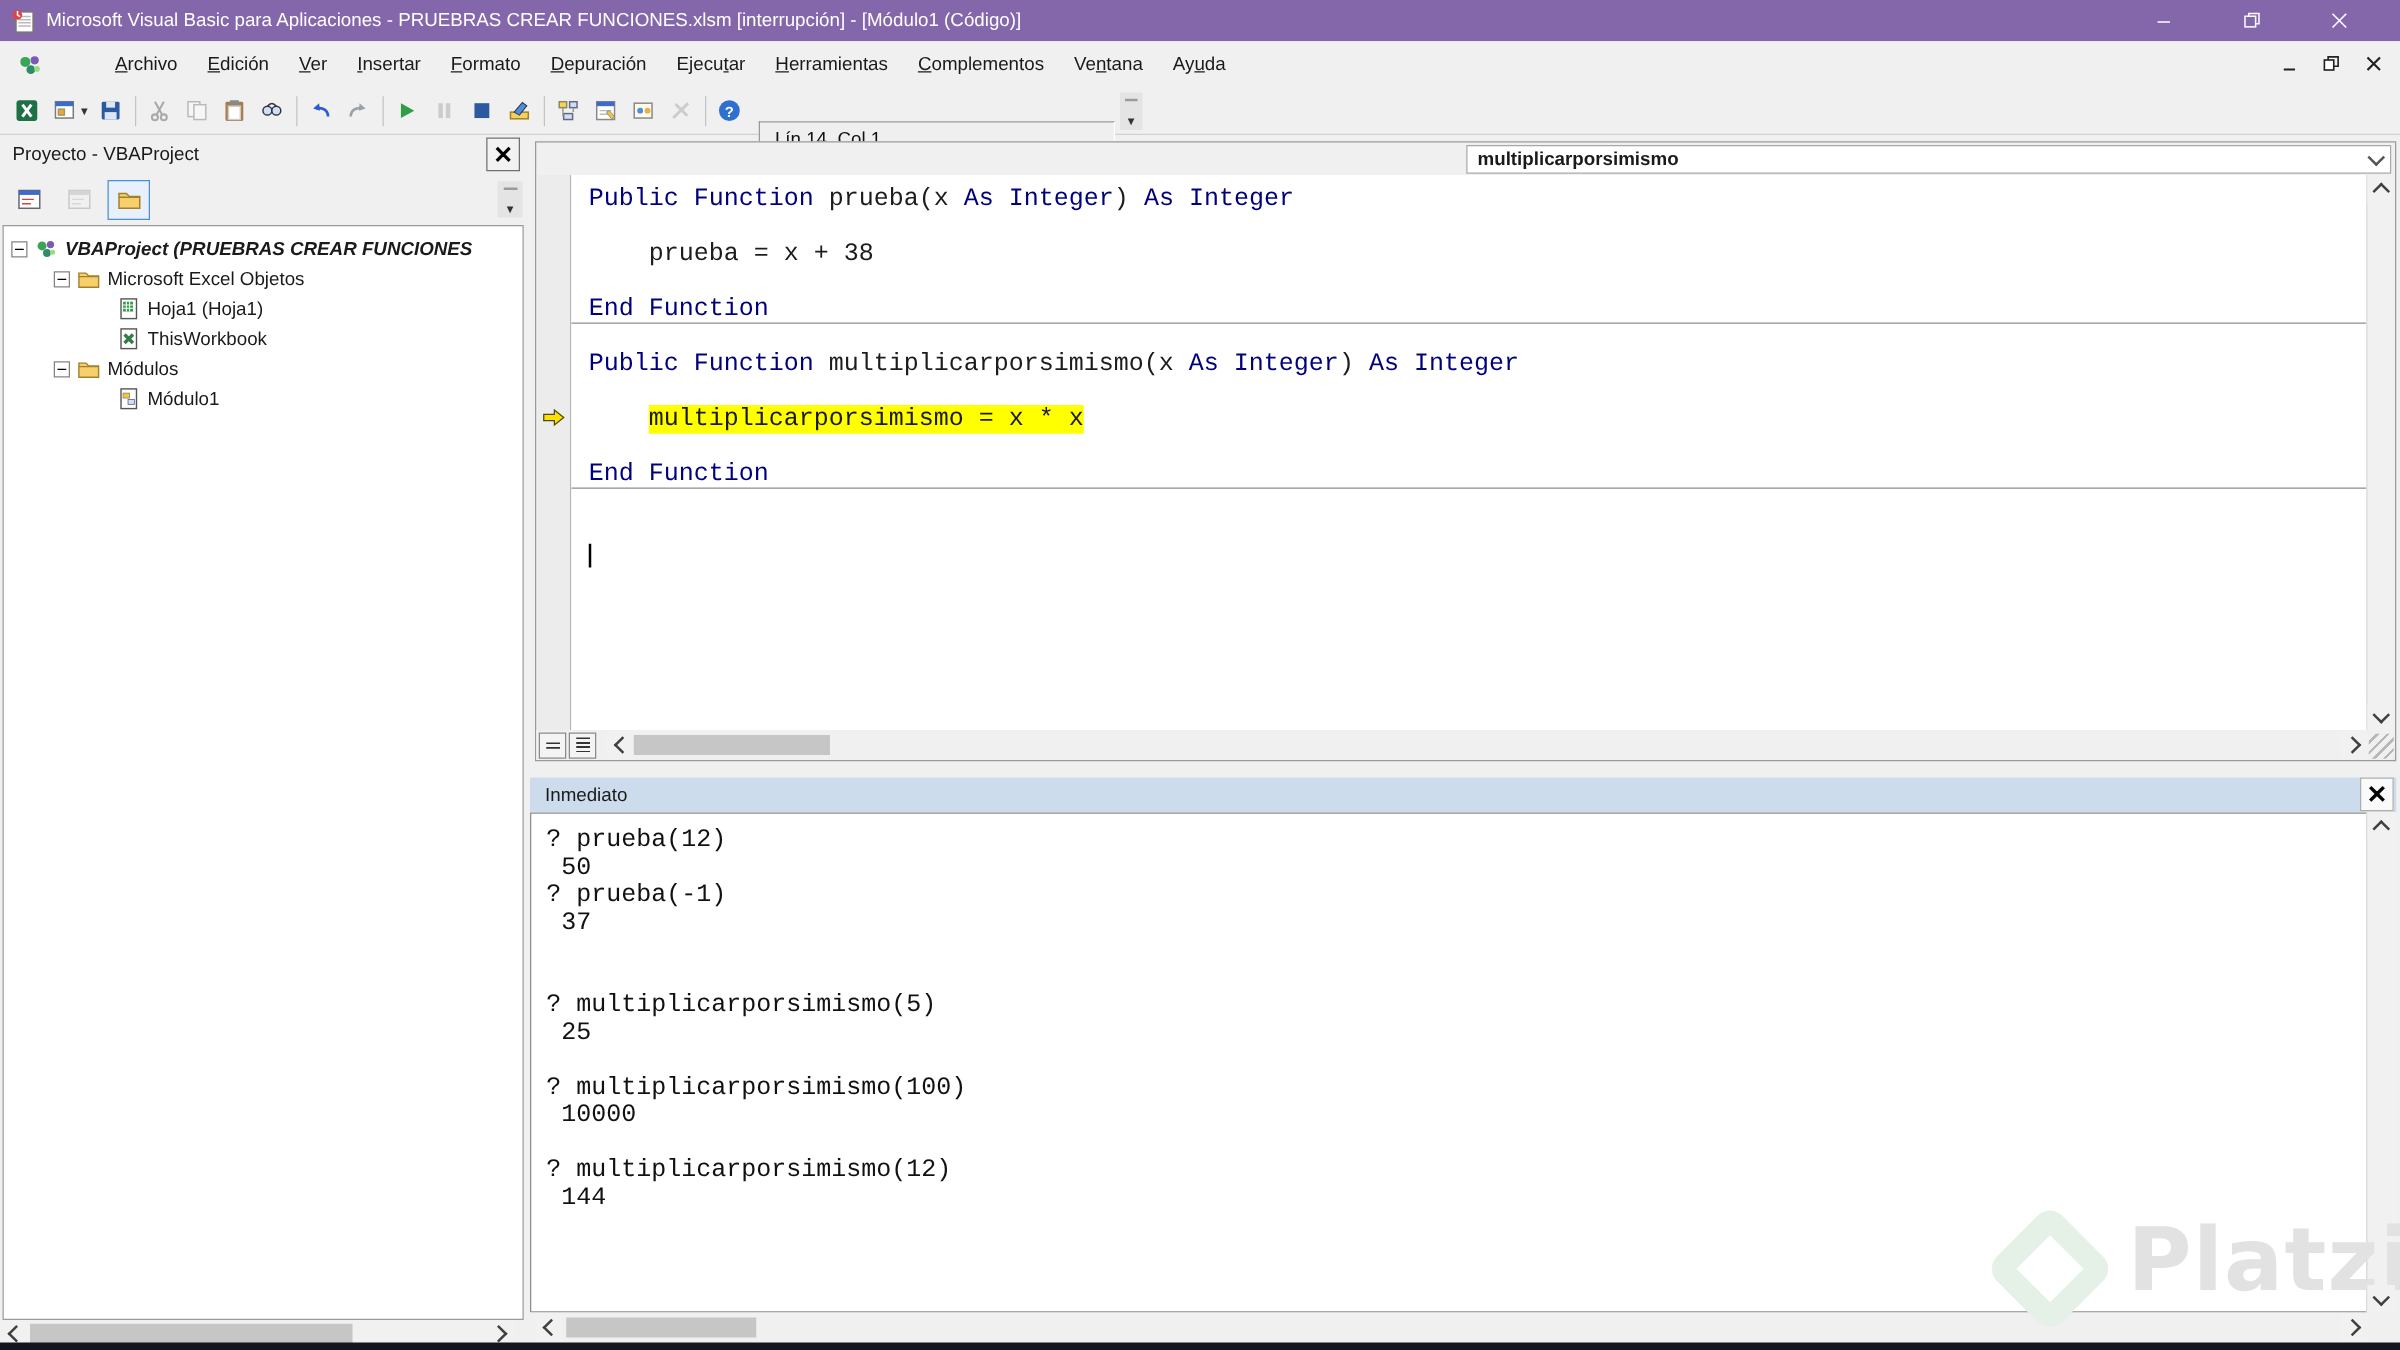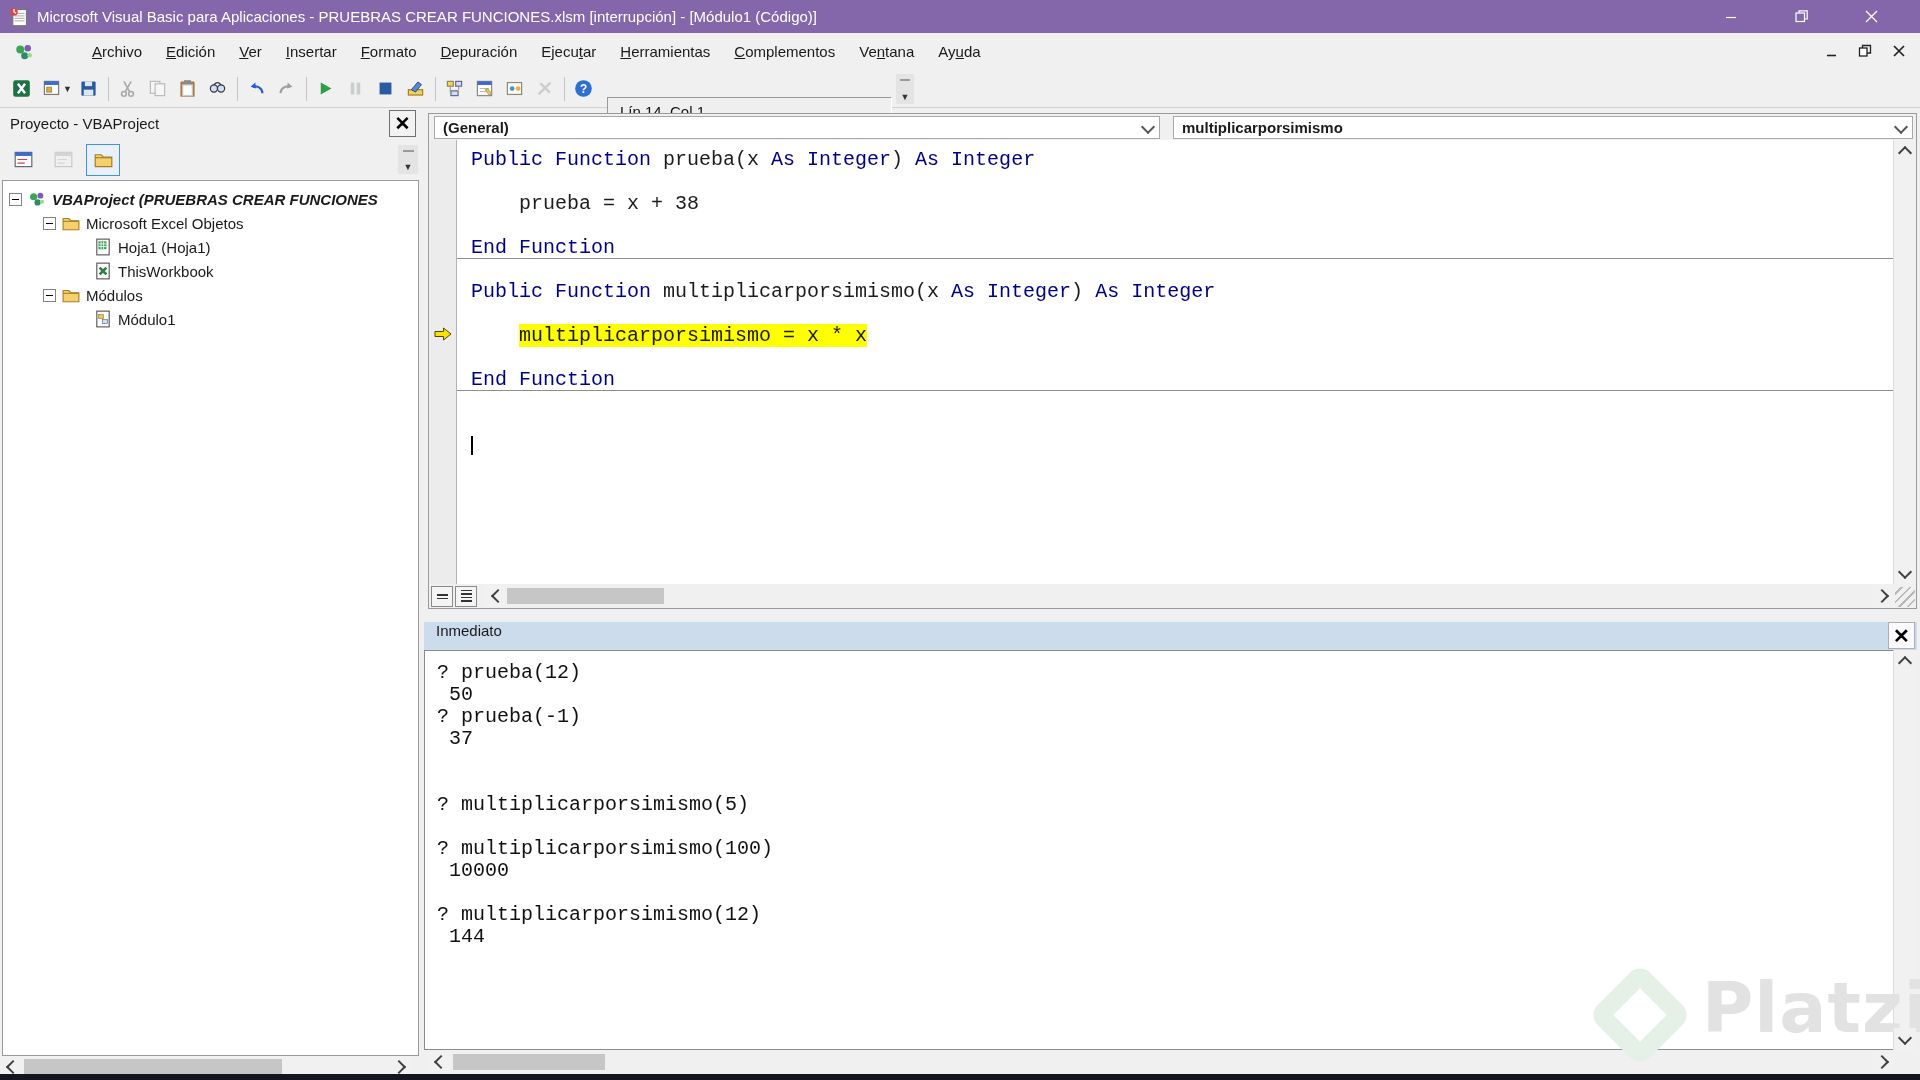--- a/index.html
+++ b/index.html
@@ -88,21 +88,21 @@
   .cw-vscroll .sc-btn{position:absolute;left:0;}
   .cw-bottom{position:absolute;left:0;bottom:0;height:24px;right:0;background:#f0f0f0;display:flex;align-items:center;}
   .view-btn{width:22px;height:21px;border:1px solid #8a8a8a;background:#f4f4f4;margin-left:2px;
             display:flex;align-items:center;justify-content:center;box-sizing:border-box;}
   .li2{width:11px;height:5px;background:repeating-linear-gradient(#333 0 1.5px,transparent 1.5px 3.5px);}
   .li4{width:11px;height:12px;background:repeating-linear-gradient(#333 0 1.5px,transparent 1.5px 3.5px);}
   .grip{position:absolute;right:1px;bottom:1px;width:20px;height:20px;
         background:repeating-linear-gradient(135deg,transparent 0 4px,#b8b8b8 4px 6px);}
   
   .immediate{position:absolute;left:424px;top:622px;width:1493px;height:452px;background:#f0f0f0;}
-  .im-header{position:absolute;left:0;top:0;width:100%;height:28px;background:#ccdcec;display:flex;font-size:15px;}
+  .im-header{position:absolute;left:0;top:0;width:100%;height:28px;background:#ccdcec;display:flex;align-items:center;font-size:15px;}
   .im-header .lbl{margin-left:12px;}
   .im-close{position:absolute;right:2px;top:0;width:27px;height:27px;background:#fafafa;border:1px solid #aeaeae;
             display:flex;align-items:center;justify-content:center;font-size:20px;font-weight:bold;color:#000;box-sizing:border-box;}
   .im-body{position:absolute;left:0;top:28px;right:23px;bottom:24px;background:#fff;border:1px solid #8c8c8c;box-sizing:border-box;
            font-family:"Liberation Mono",monospace;font-size:20px;line-height:22px;padding:11px 0 0 12px;overflow:hidden;}
   .im-line{white-space:pre;height:22px;color:#111;}
   .im-vscroll{position:absolute;right:0;top:28px;width:23px;bottom:24px;background:#f1f1f1;border-left:1px solid #dcdcdc;}
   .im-vscroll .sc-btn{position:absolute;left:0;z-index:20;}
   .im-hscroll{position:absolute;left:0;bottom:0;height:24px;right:23px;background:#f0f0f0;display:flex;align-items:center;}
   
@@ -473,24 +473,20 @@
           <i class="chev left"></i>
         </span>
       <span class="sc-thumb-h" style="width:258px;margin-left:2px"></span>
       <span class="sc-btn" style="margin-left:auto">
           <i class="chev right"></i>
         </span>
     </div>
   </div>
 
   <div class="code-window">
-    <div class="combo combo-left">
-      <span>(General)</span>
-      <span class="arr"><i class="chev down"></i></span>
-    </div>
     <div class="combo combo-right">
       <span>multiplicarporsimismo</span>
       <span class="arr"><i class="chev down"></i></span>
     </div>
     <div class="code-margin">
       <span class="margin-arrow">
         <svg width="20" height="16" viewBox="0 0 20 16">
             <path d="M2 5.5h8.5V2l7.5 6-7.5 6v-3.5H2z" fill="#ffe000" stroke="#4a4a00" stroke-width="1"></path>
           </svg>
       </span>
@@ -543,20 +539,21 @@
       <span class="im-close">✕</span>
     </div>
     <div class="im-body" id="im-lines">
         <div class="im-line">? prueba(12)</div>
         <div class="im-line"> 50</div>
         <div class="im-line">? prueba(-1)</div>
         <div class="im-line"> 37</div>
         <div class="im-line"></div>
         <div class="im-line"></div>
         <div class="im-line">? multiplicarporsimismo(5)</div>
+        <div class="im-line"> 25</div>
         <div class="im-line"></div>
         <div class="im-line">? multiplicarporsimismo(100)</div>
         <div class="im-line"> 10000</div>
         <div class="im-line"></div>
         <div class="im-line">? multiplicarporsimismo(12)</div>
         <div class="im-line"> 144</div>
       </div>
     <div class="im-vscroll">
       <span class="sc-btn" style="top:0">
           <i class="chev up"></i>

